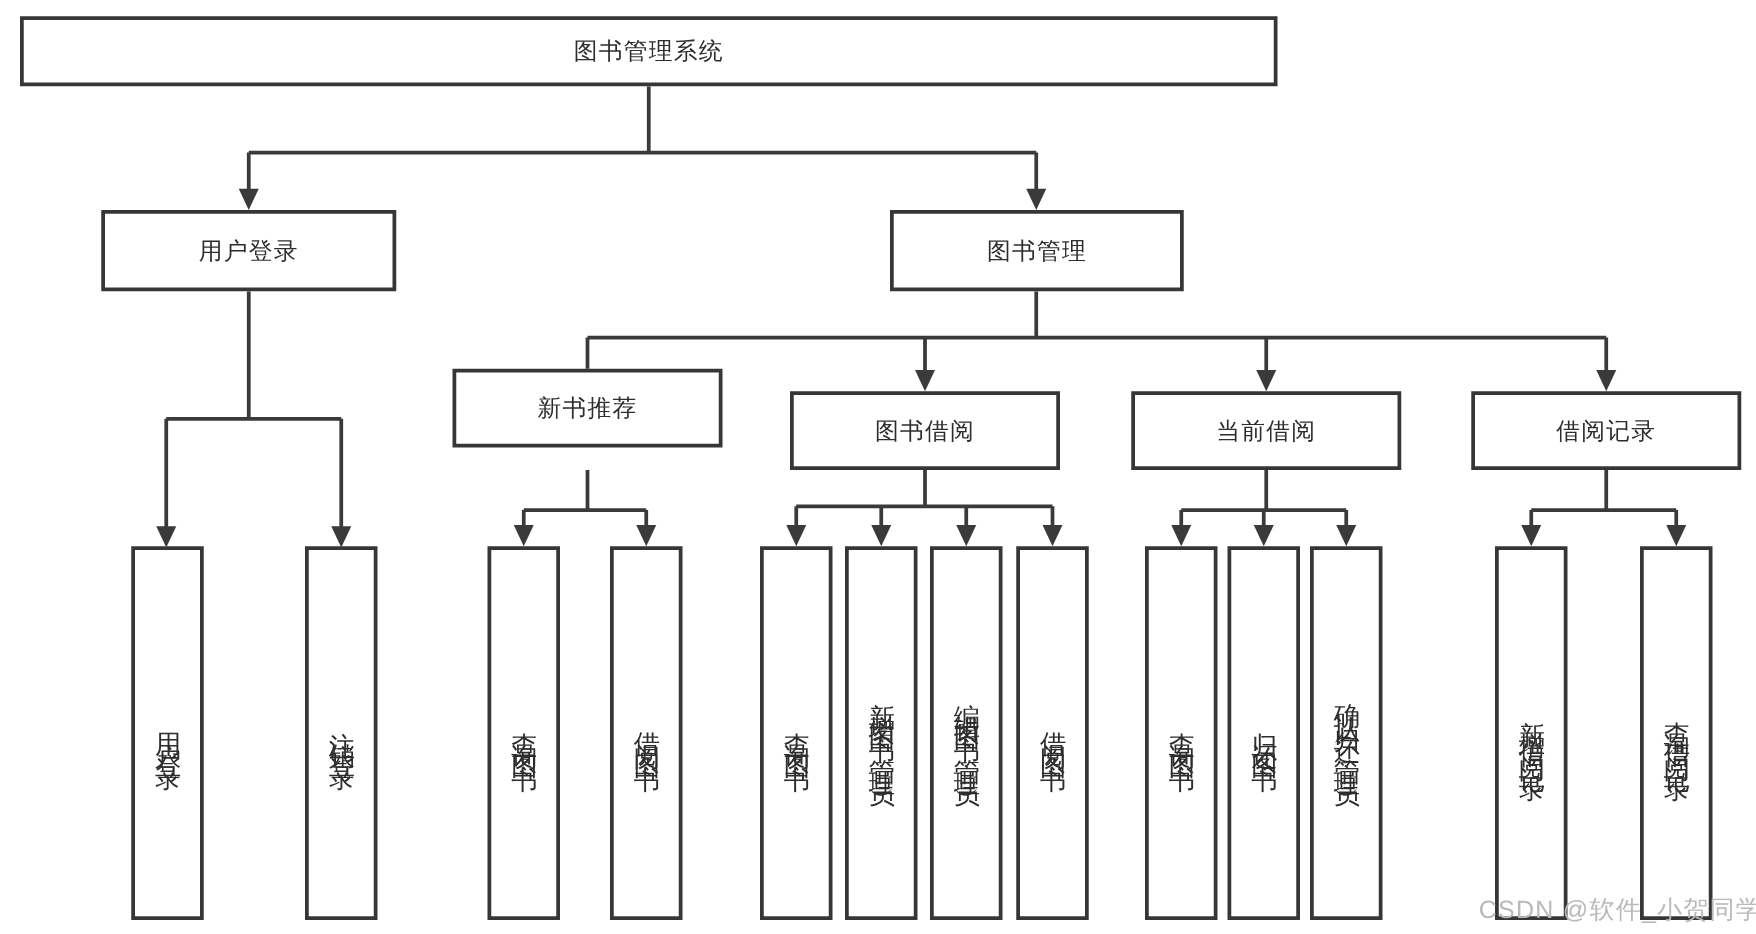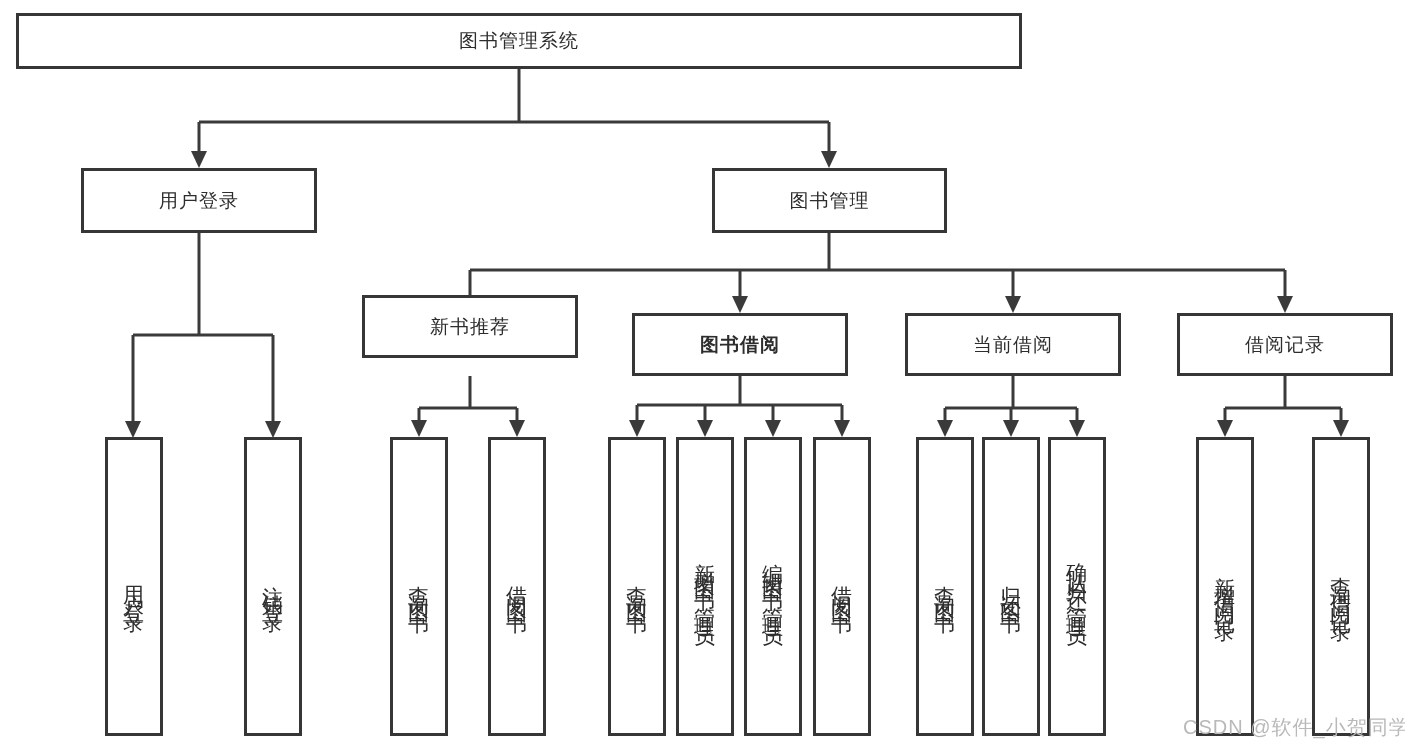--- a/index.html
+++ b/index.html
@@ -81,21 +81,21 @@
   <div class="node" style="left:81px;top:168px;width:236px;height:65px;">
     <span class="h-label">用户登录</span>
   </div>
   <div class="node" style="left:712px;top:168px;width:235px;height:65px;">
     <span class="h-label">图书管理</span>
   </div>
 
   <div class="node" style="left:362px;top:295px;width:216px;height:63px;">
     <span class="h-label">新书推荐</span>
   </div>
-  <div class="node" style="left:632px;top:313px;width:216px;height:63px;font-weight:bold;">
+  <div class="node" style="left:632px;top:313px;width:216px;height:63px;">
     <span class="h-label">图书借阅</span>
   </div>
   <div class="node" style="left:905px;top:313px;width:216px;height:63px;font-family:Liberation Mono, monospace;">
     <span class="h-label">当前借阅</span>
   </div>
   <div class="node" style="left:1177px;top:313px;width:216px;height:63px;">
     <span class="h-label">借阅记录</span>
   </div>
 
   <div class="node" style="left:105px;top:437px;width:58px;height:299px;">

